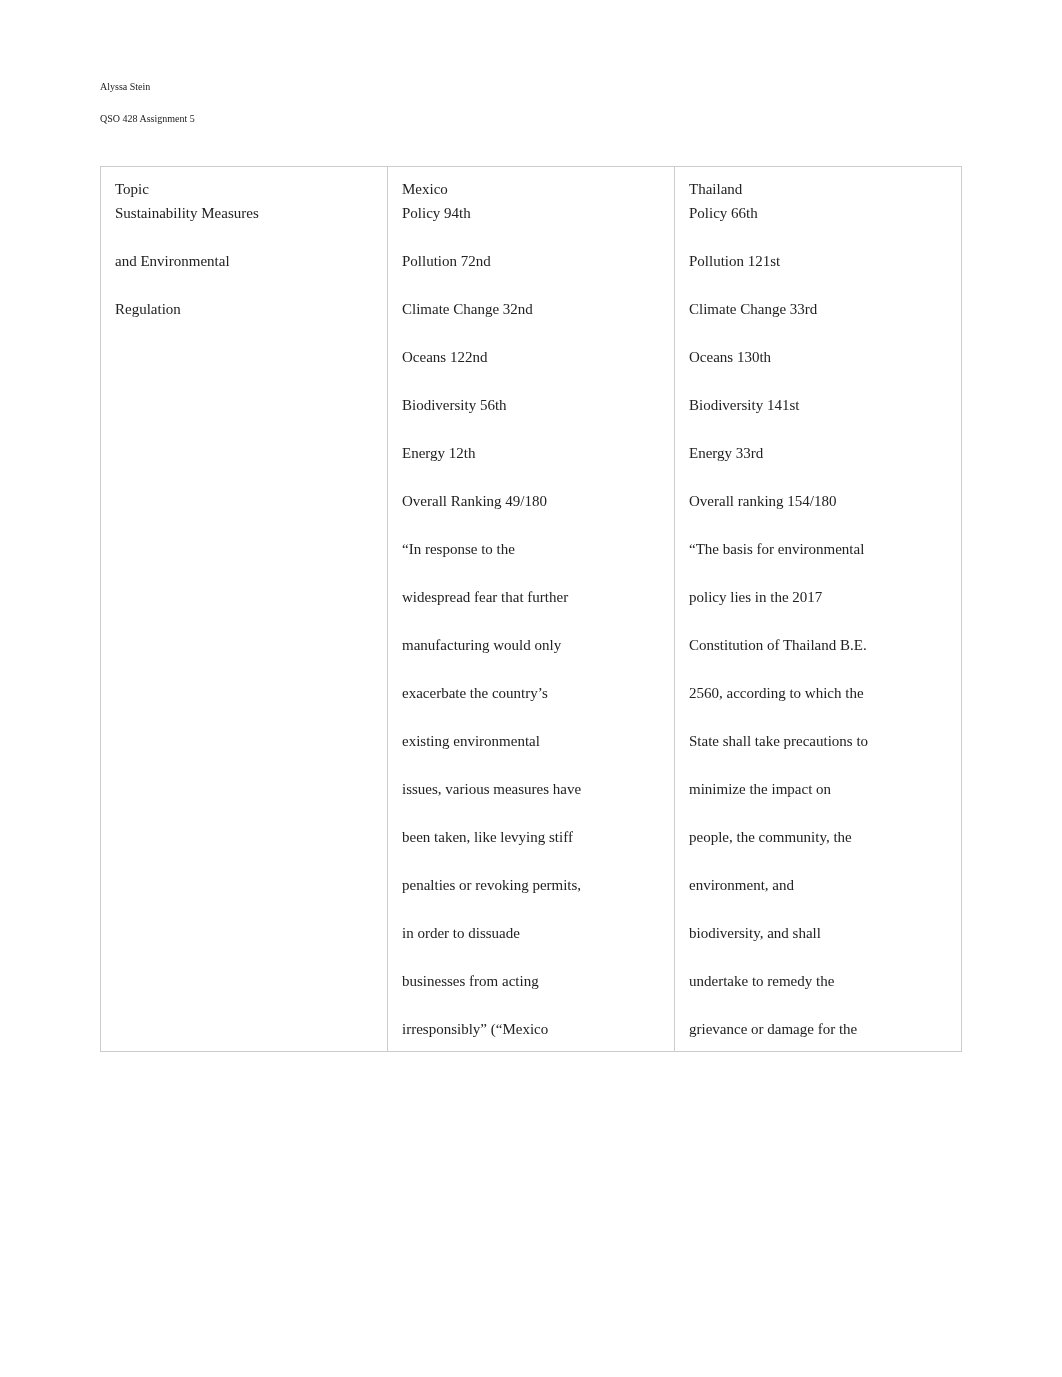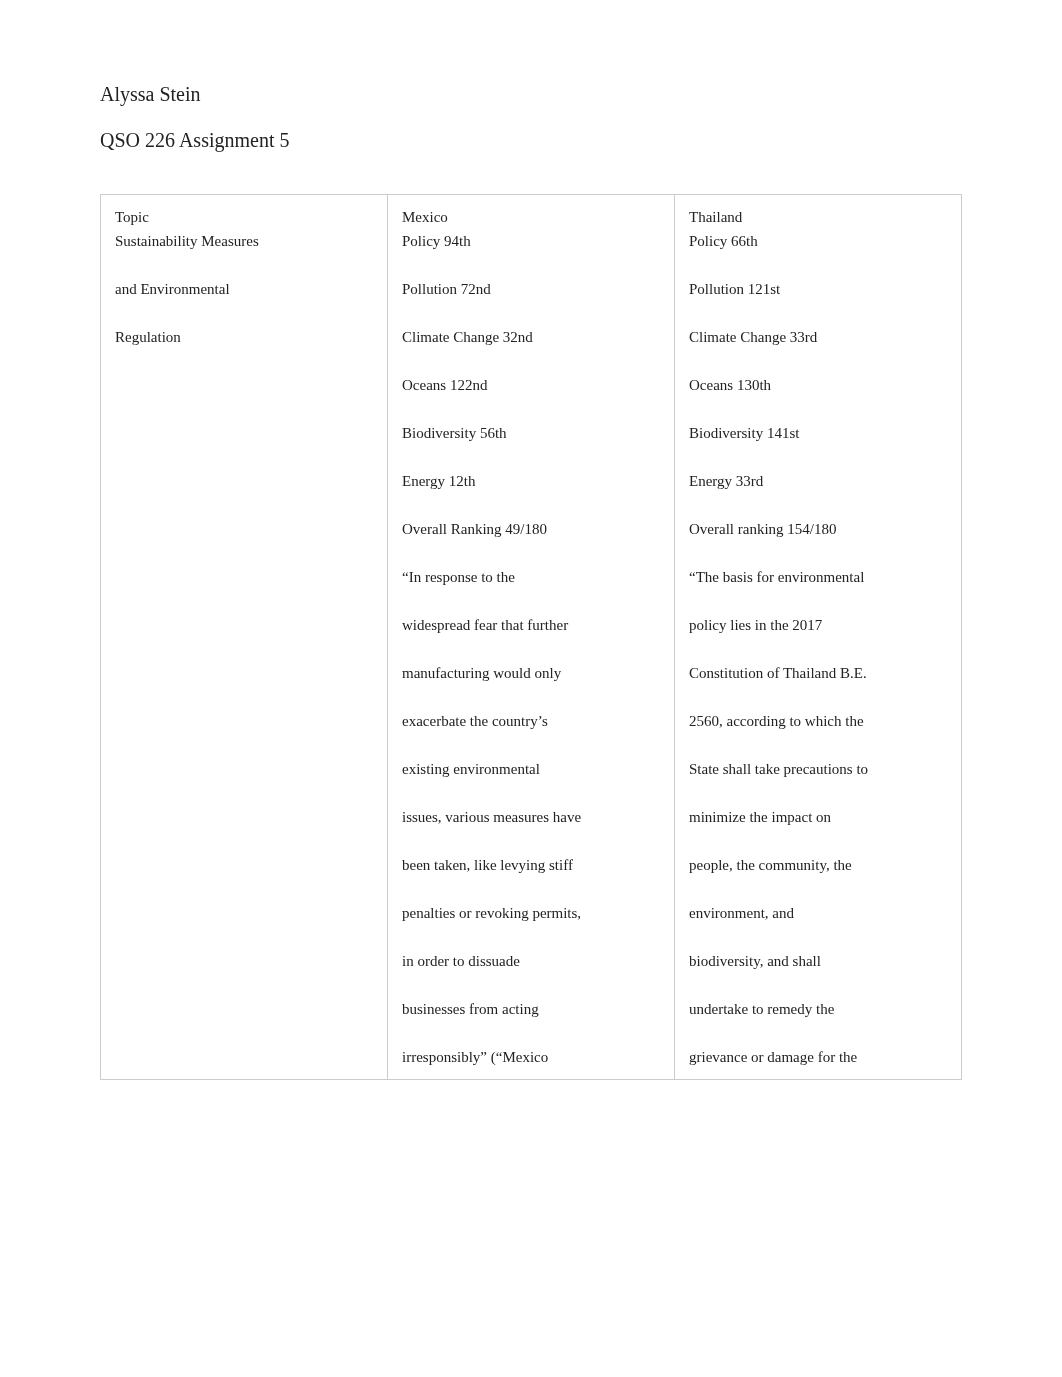--- a/index.html
+++ b/index.html
@@ -17,21 +17,21 @@
       min-height: 1377px;
       padding: 80px 100px;
     }
 
     .header-section {
       margin-bottom: 40px;
     }
 
     .header-line {
       margin-bottom: 18px;
-      font-size: 20px;
+      font-size: 10px;
       line-height: 1.4;
     }
 
     .table-wrapper {
       margin-top: 40px;
       width: 100%;
     }
 
     .doc-table {
       width: 100%;
@@ -59,21 +59,21 @@
     }
   </style>
 </head>
 <body>
 
 <div class="header-section">
   <div class="header-line">
     <span>Alyssa Stein</span>
   </div>
   <div class="header-line">
-    <span>QSO 226 Assignment 5</span>
+    <span>QSO 428 Assignment 5</span>
   </div>
 </div>
 
 <div class="table-wrapper">
   <table class="doc-table">
     <tbody>
       <tr>
         <td class="topic-cell">
           <div class="cell-content">Topic
 Sustainability Measures

